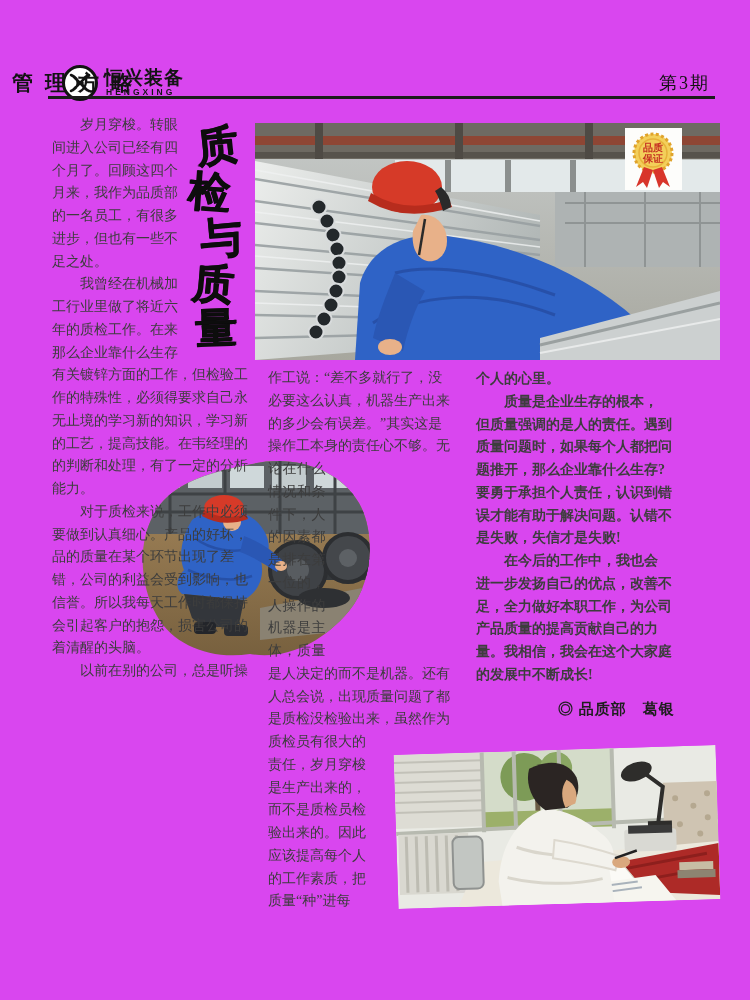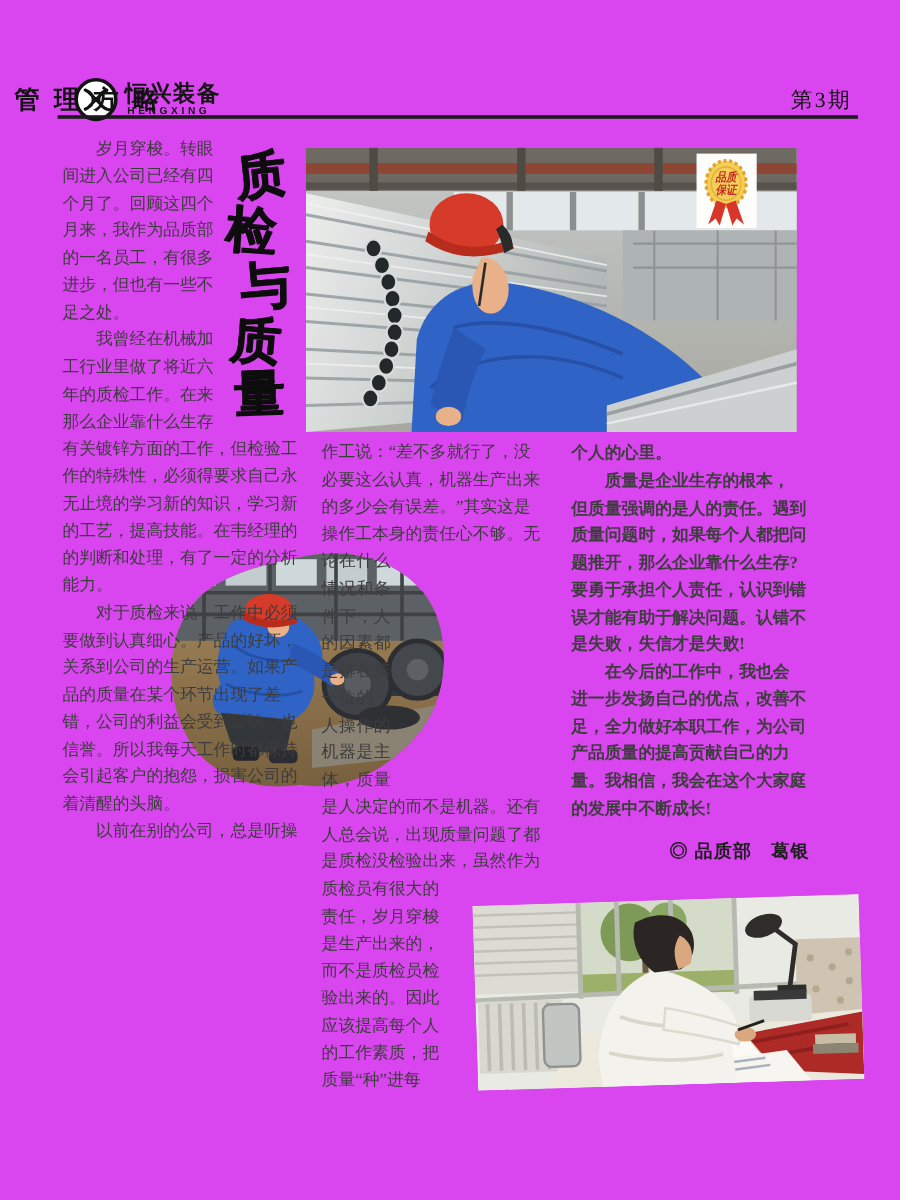--- a/index.html
+++ b/index.html
@@ -31,21 +31,21 @@
   .col-mid{left:268px;top:367px;width:186px;}
   .col-right{left:476px;top:368px;width:198px;font-weight:bold;}
   .seg-narrow{width:132px;}
   .seg-wide{width:206px;}
   .seg-mini{width:76px;letter-spacing:4.5px;}
   .seg-rmini{width:62px;letter-spacing:0.5px;}
   .seg-lmini{width:106px;}
   .byline{position:absolute;left:558px;top:700px;font-size:15px;font-weight:bold;
           letter-spacing:1px;color:#1e1e1e;}
   
-  .photo-main{position:absolute;left:255px;top:123px;width:409px;height:237px;font-style:italic;}
+  .photo-main{position:absolute;left:255px;top:123px;width:465px;height:237px;}
   .photo-blob{position:absolute;left:140px;top:458px;width:232px;height:200px;}
   .photo-desk{position:absolute;left:396px;top:750px;width:322px;height:154px;
               transform:rotate(-1.8deg);}
   .photo-main svg,.photo-blob svg,.photo-desk svg{display:block;width:100%;height:100%;}
 </style>
 </head>
 <body>
 
 <div class="page">
 
@@ -321,21 +321,20 @@
         <div class="ln">有关镀锌方面的工作，但检验工</div>
         <div class="ln">作的特殊性，必须得要求自己永</div>
         <div class="ln">无止境的学习新的知识，学习新</div>
         <div class="ln">的工艺，提高技能。在韦经理的</div>
       </div>
     <div class="seg-wide">
         <div class="ln">的判断和处理，有了一定的分析</div>
         <div class="ln">能力。</div>
         <div class="ln">　　对于质检来说，工作中必须</div>
         <div class="ln">要做到认真细心。产品的好坏，</div>
-        <div class="ln">关系到公司的生产运营。如果产</div>
         <div class="ln">品的质量在某个环节出现了差</div>
         <div class="ln">错，公司的利益会受到影响，也</div>
         <div class="ln">信誉。所以我每天工作时都保持</div>
         <div class="ln">会引起客户的抱怨，损害公司的</div>
         <div class="ln">着清醒的头脑。</div>
         <div class="ln">　　以前在别的公司，总是听操</div>
       </div>
   </div>
 
   <div class="col col-mid">

